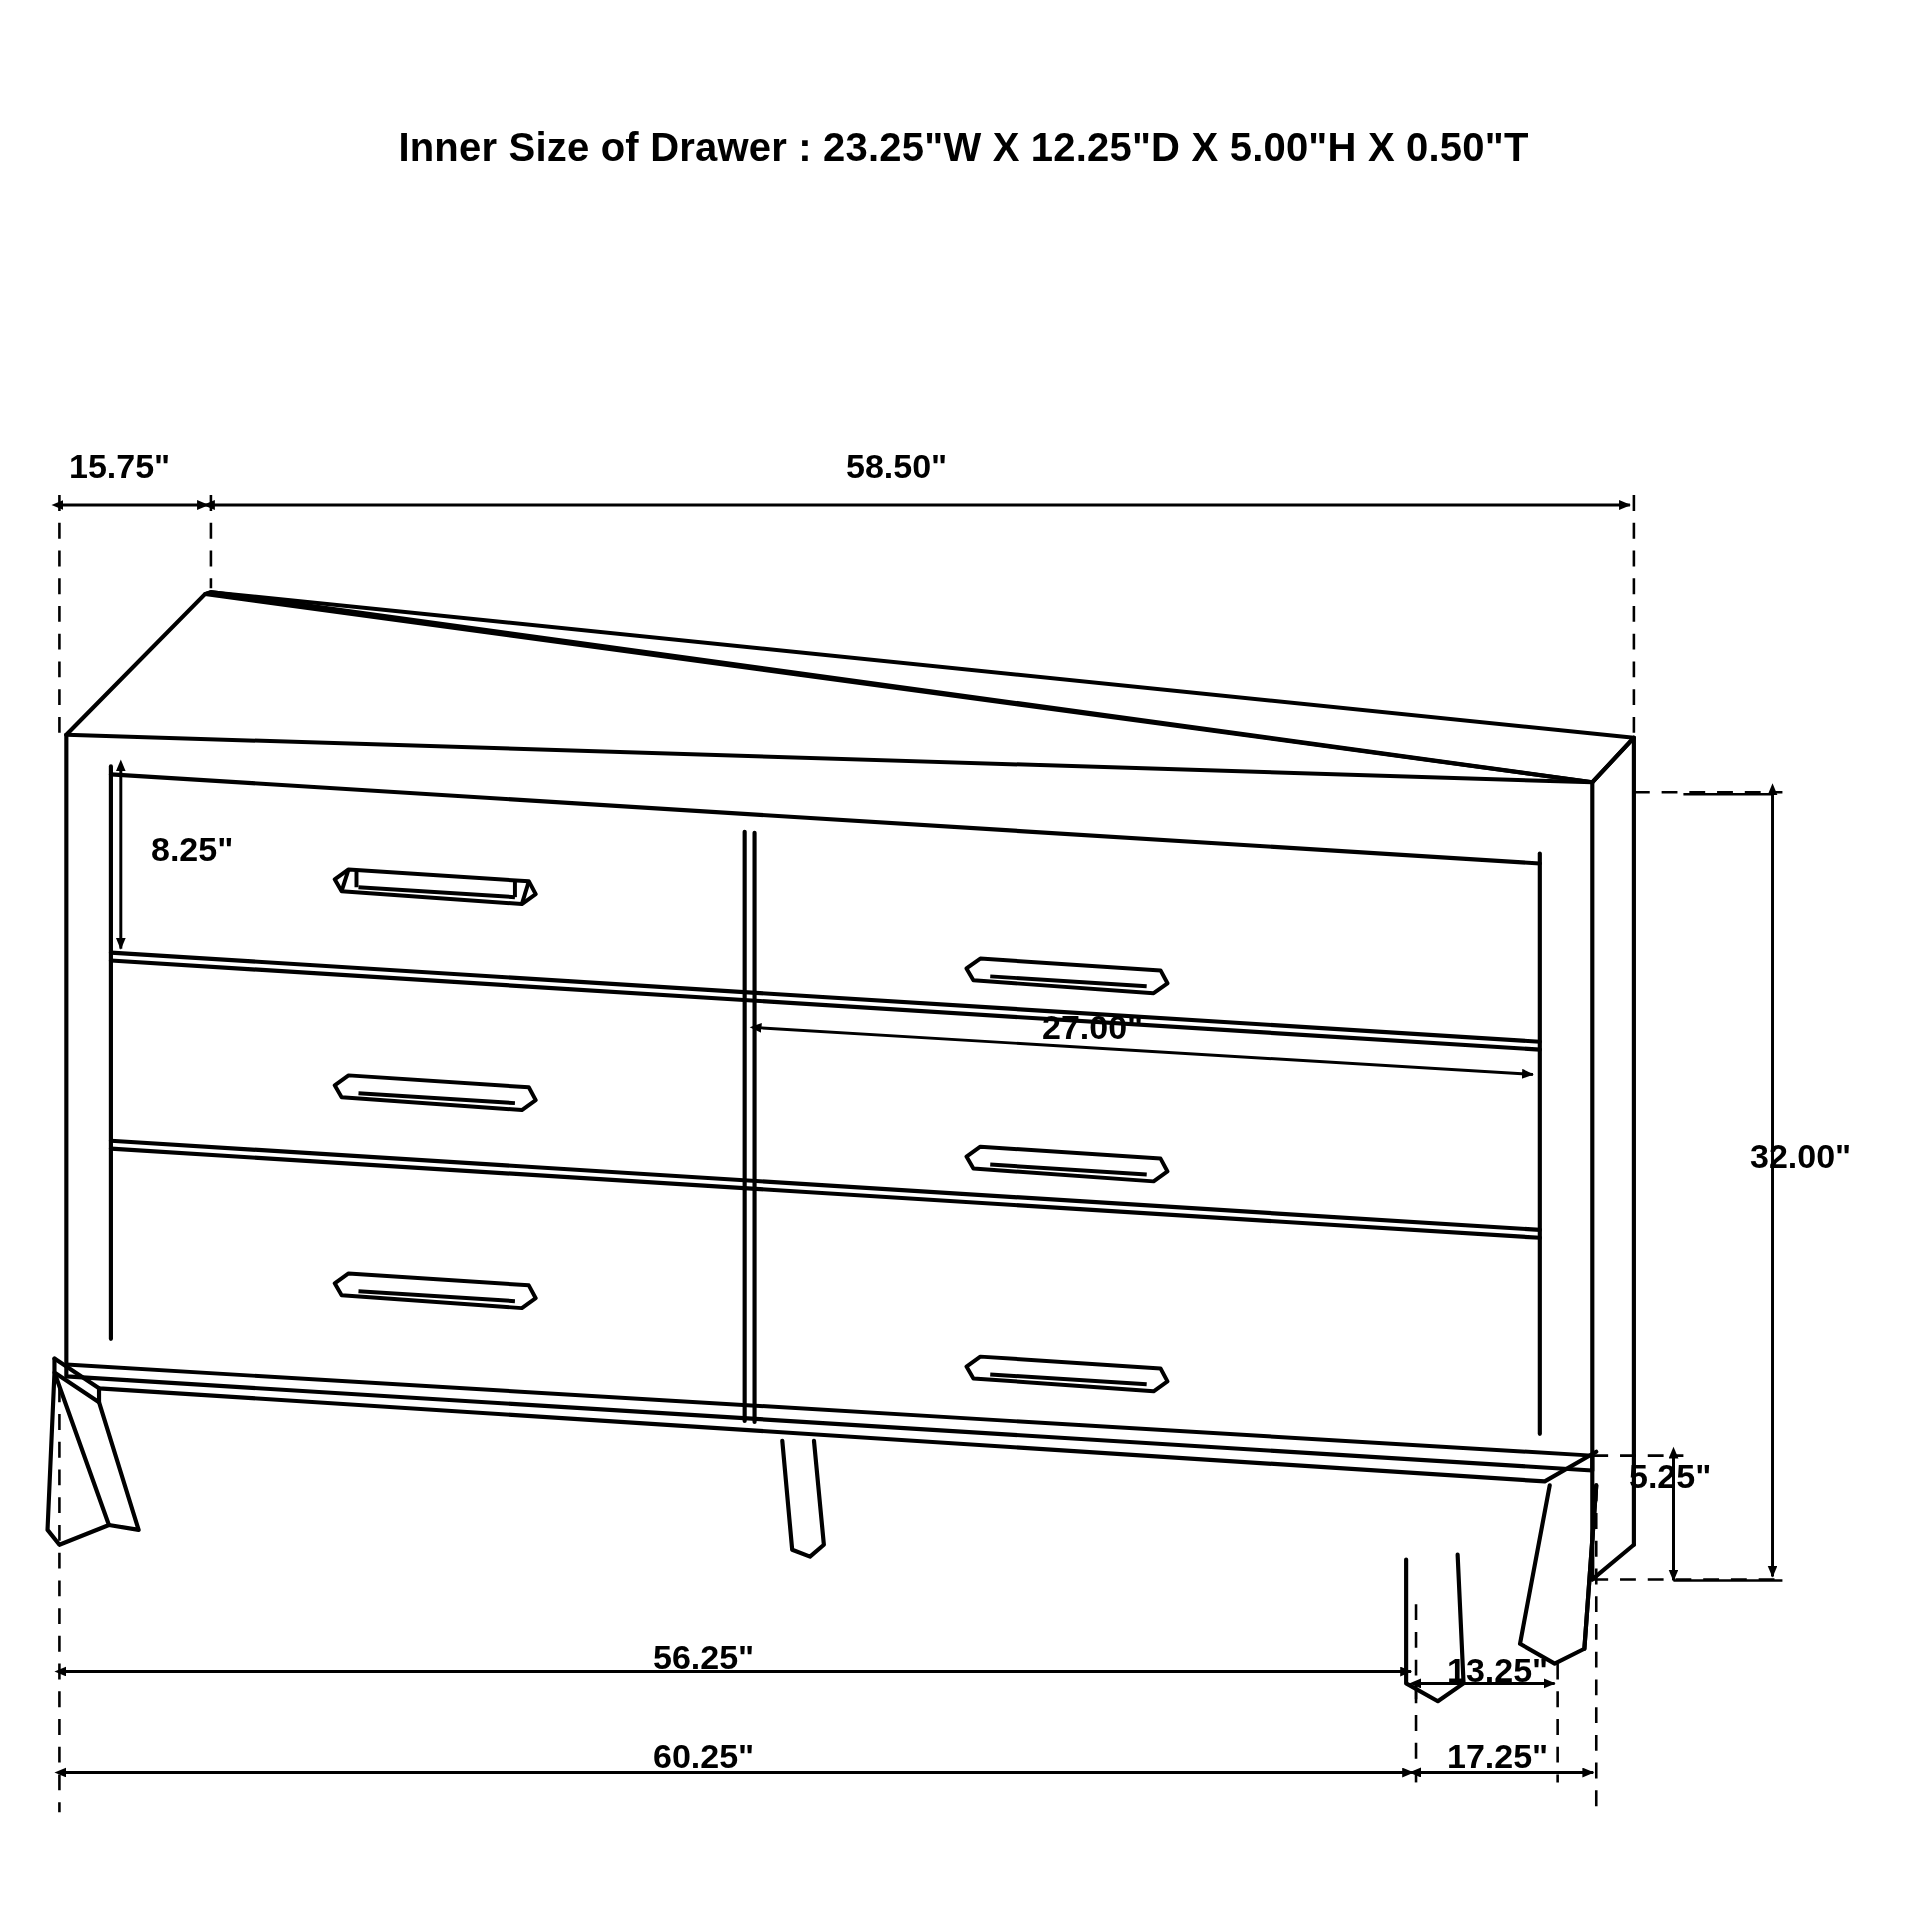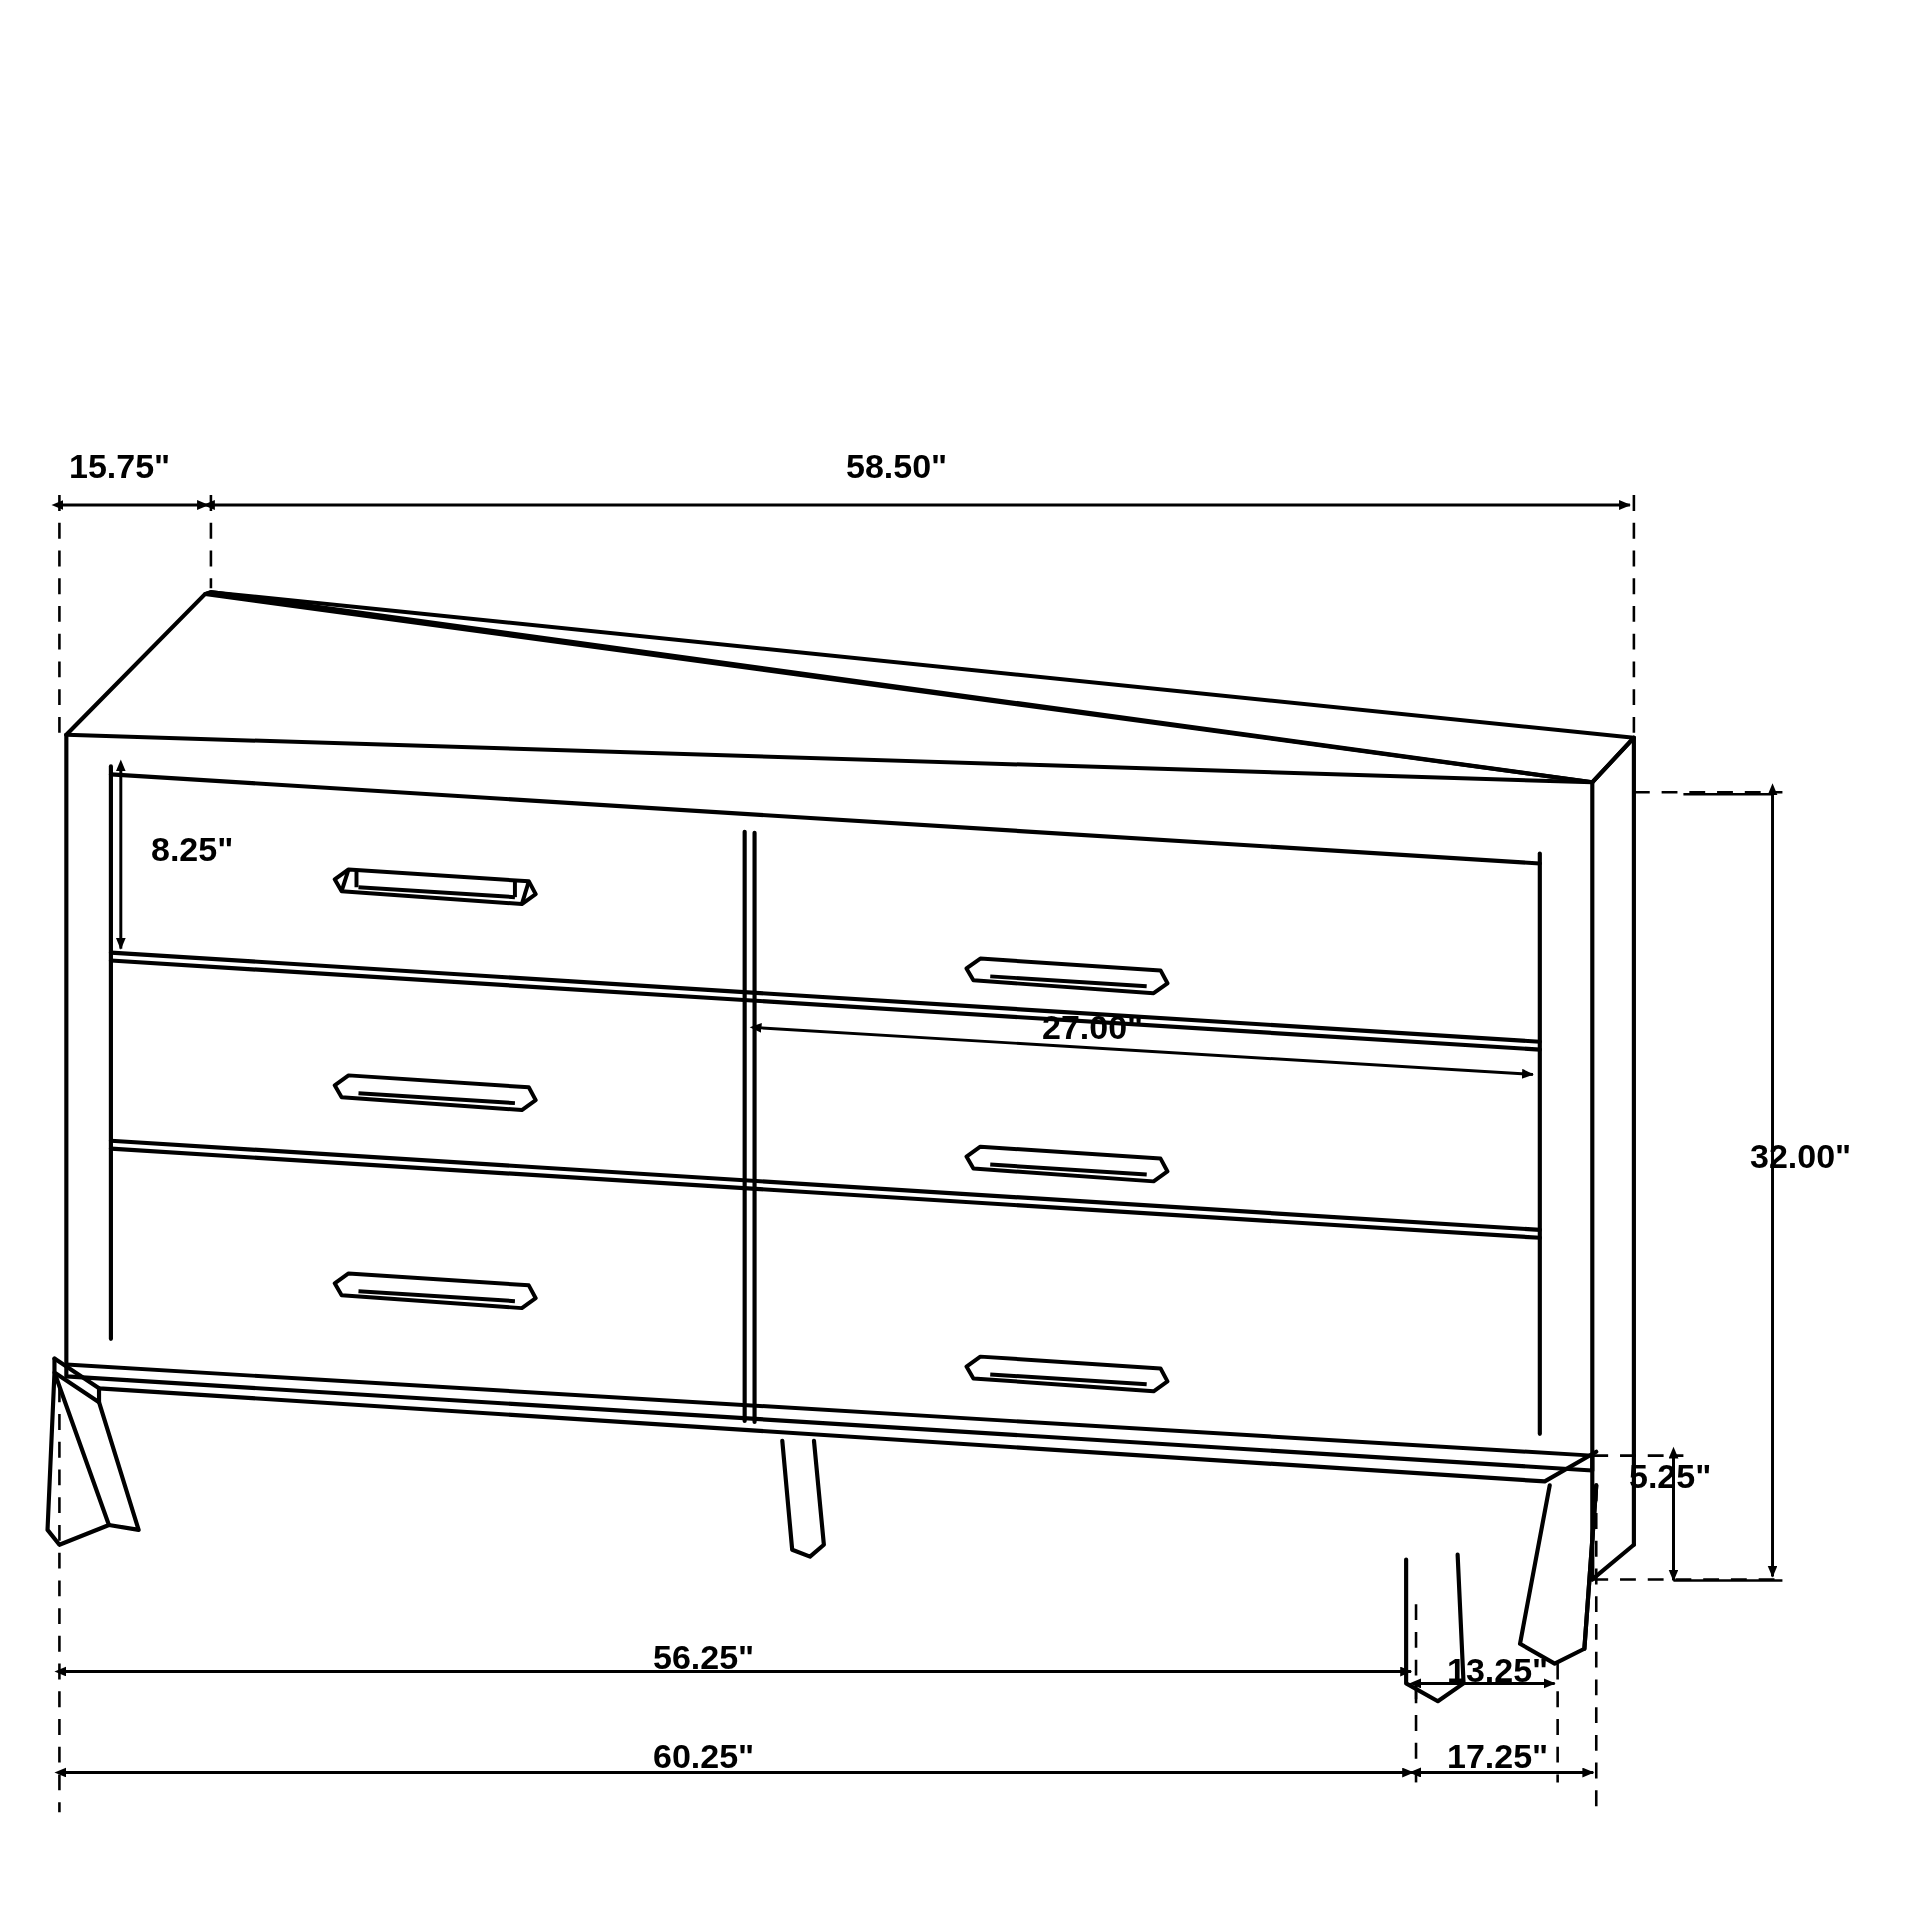--- a/index.html
+++ b/index.html
@@ -44,20 +44,21 @@
     font-size: 34px;
     font-weight: bold;
     white-space: nowrap;
   }
 </style>
 </head>
 <body>
 
 <div id="diagram-root">
 
+  <div class="title">Inner Size of Drawer : 23.25"W X 12.25"D X 5.00"H X 0.50"T</div>
 
   <svg class="canvas" viewBox="0 0 1946 1946">
     <defs>
       <marker id="arrHead" markerWidth="14" markerHeight="14" refX="11" refY="5" orient="auto" markerUnits="userSpaceOnUse">
         <path d="M0,0 L12,5 L0,10 z" fill="#000"></path>
       </marker>
       <marker id="arrTail" markerWidth="14" markerHeight="14" refX="1" refY="5" orient="auto-start-reverse" markerUnits="userSpaceOnUse">
         <path d="M0,0 L12,5 L0,10 z" fill="#000"></path>
       </marker>
     </defs>

